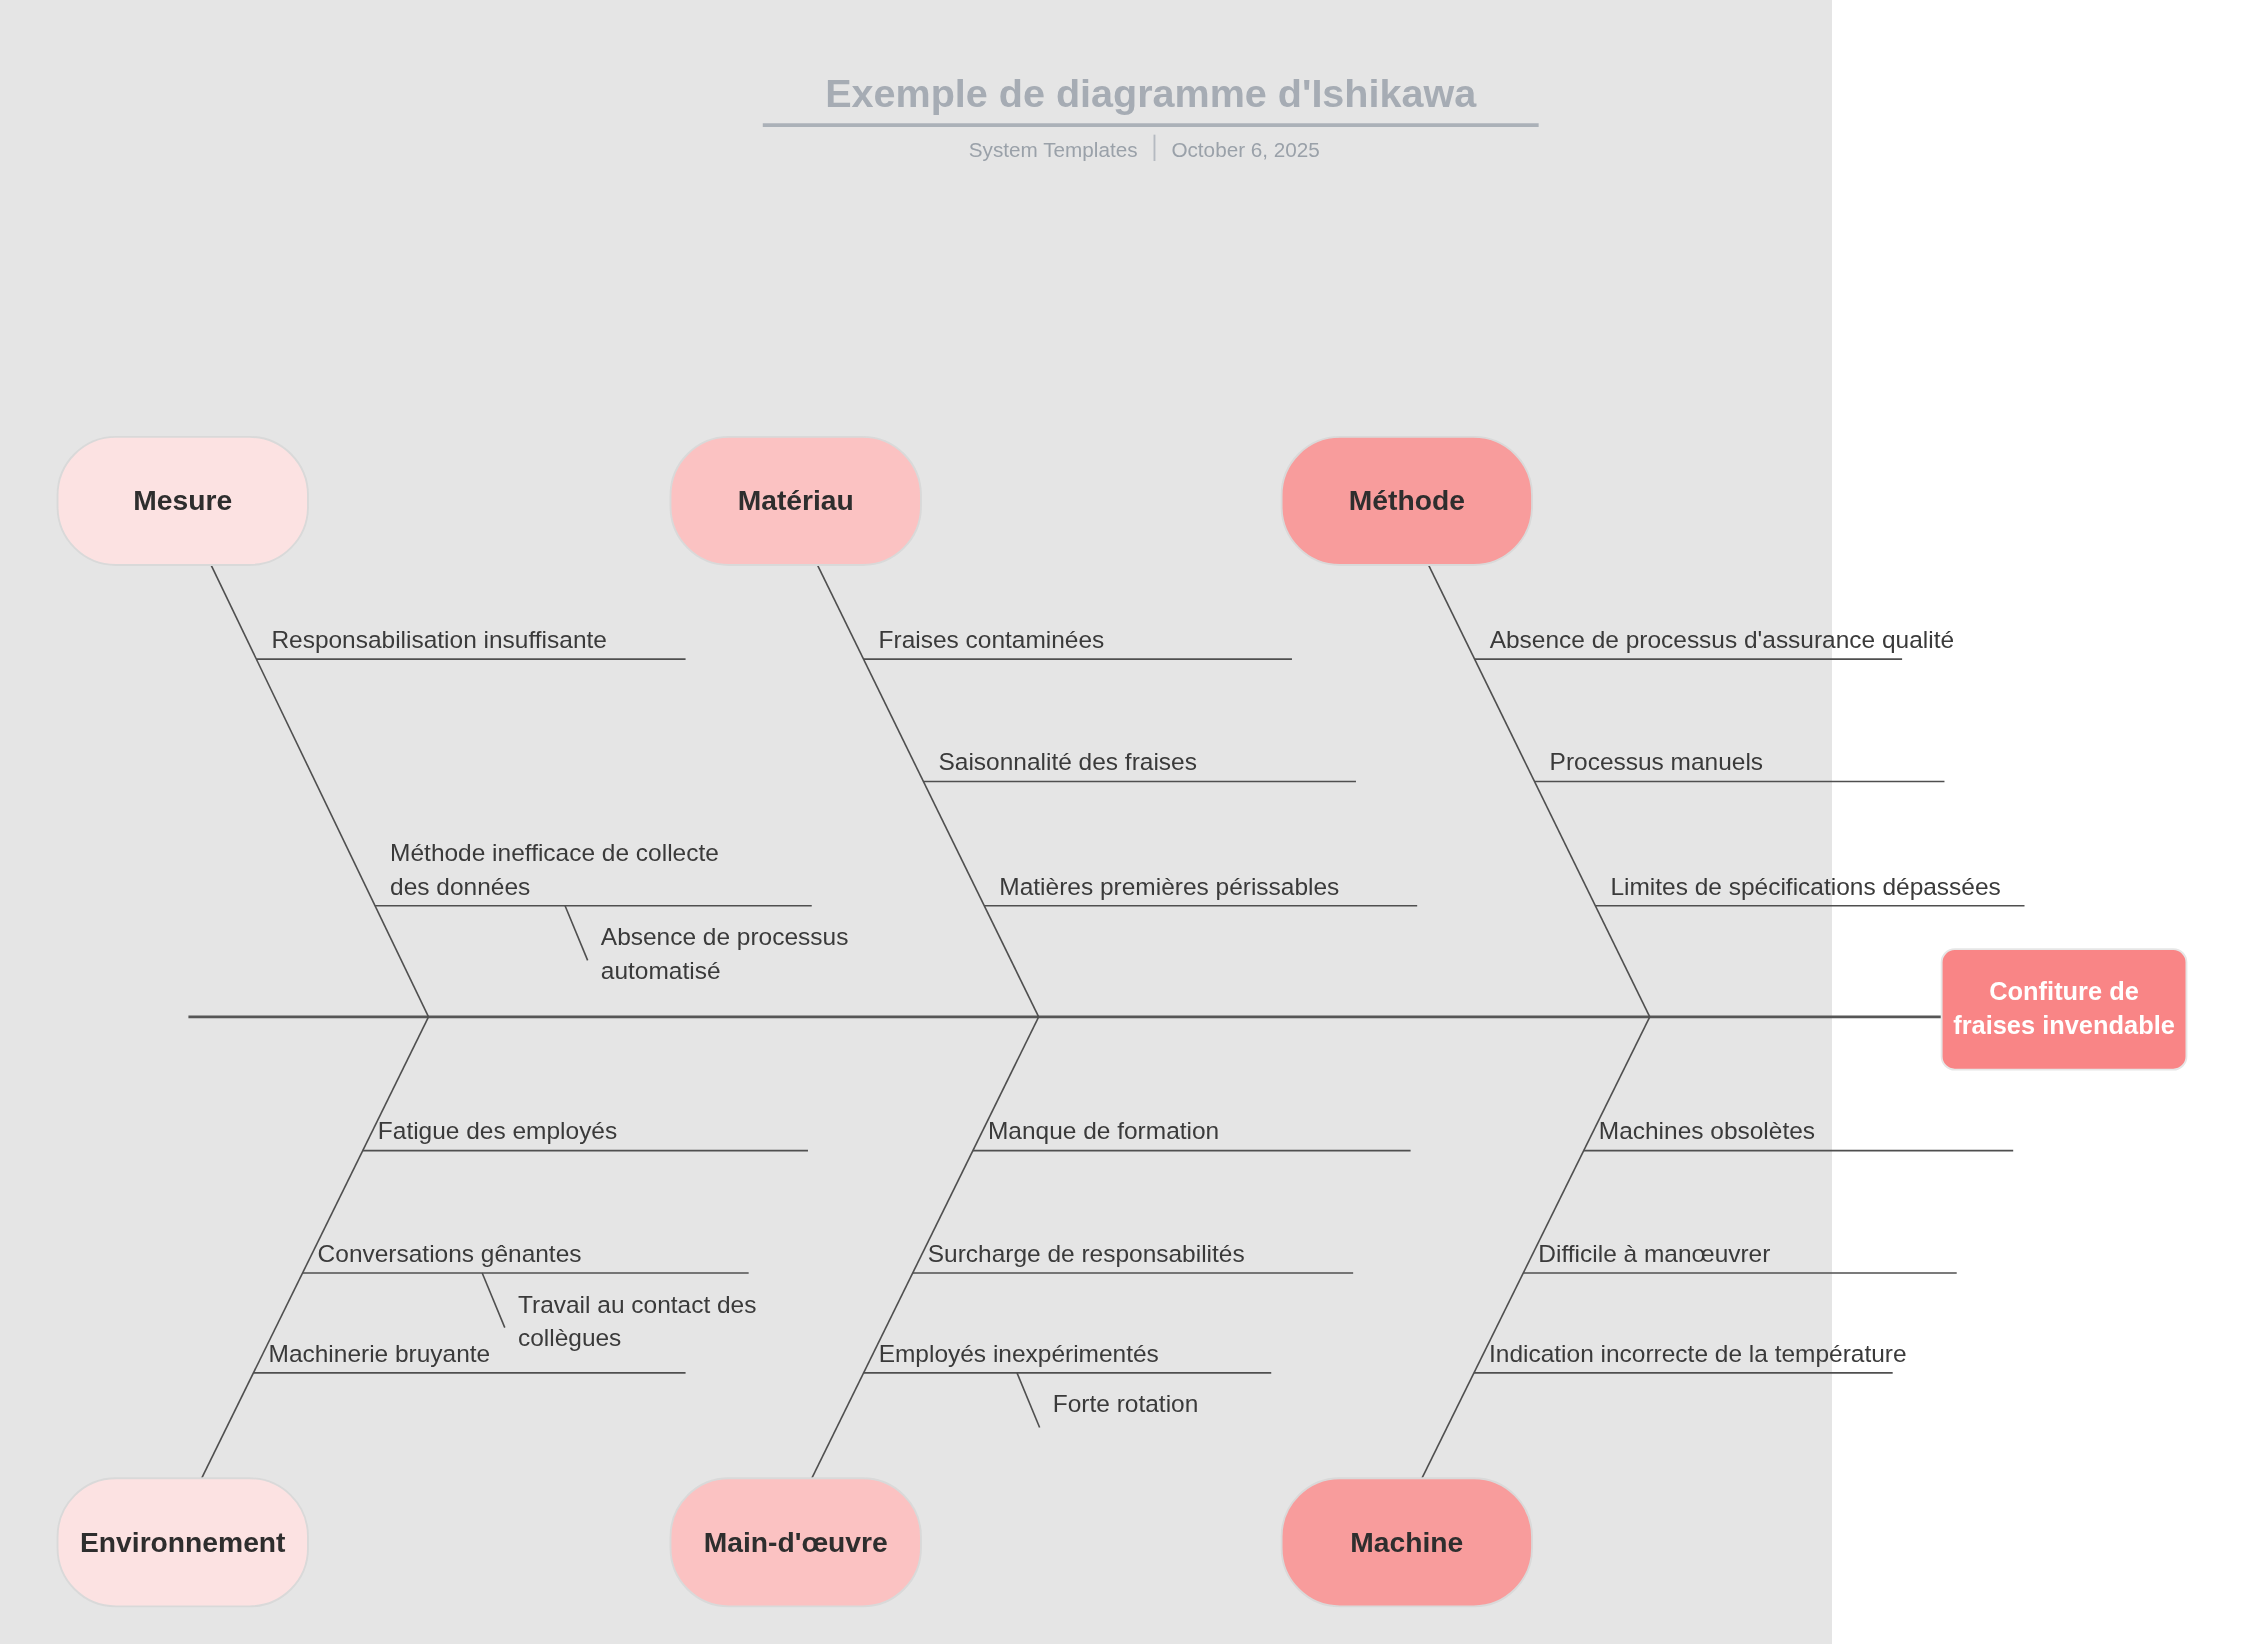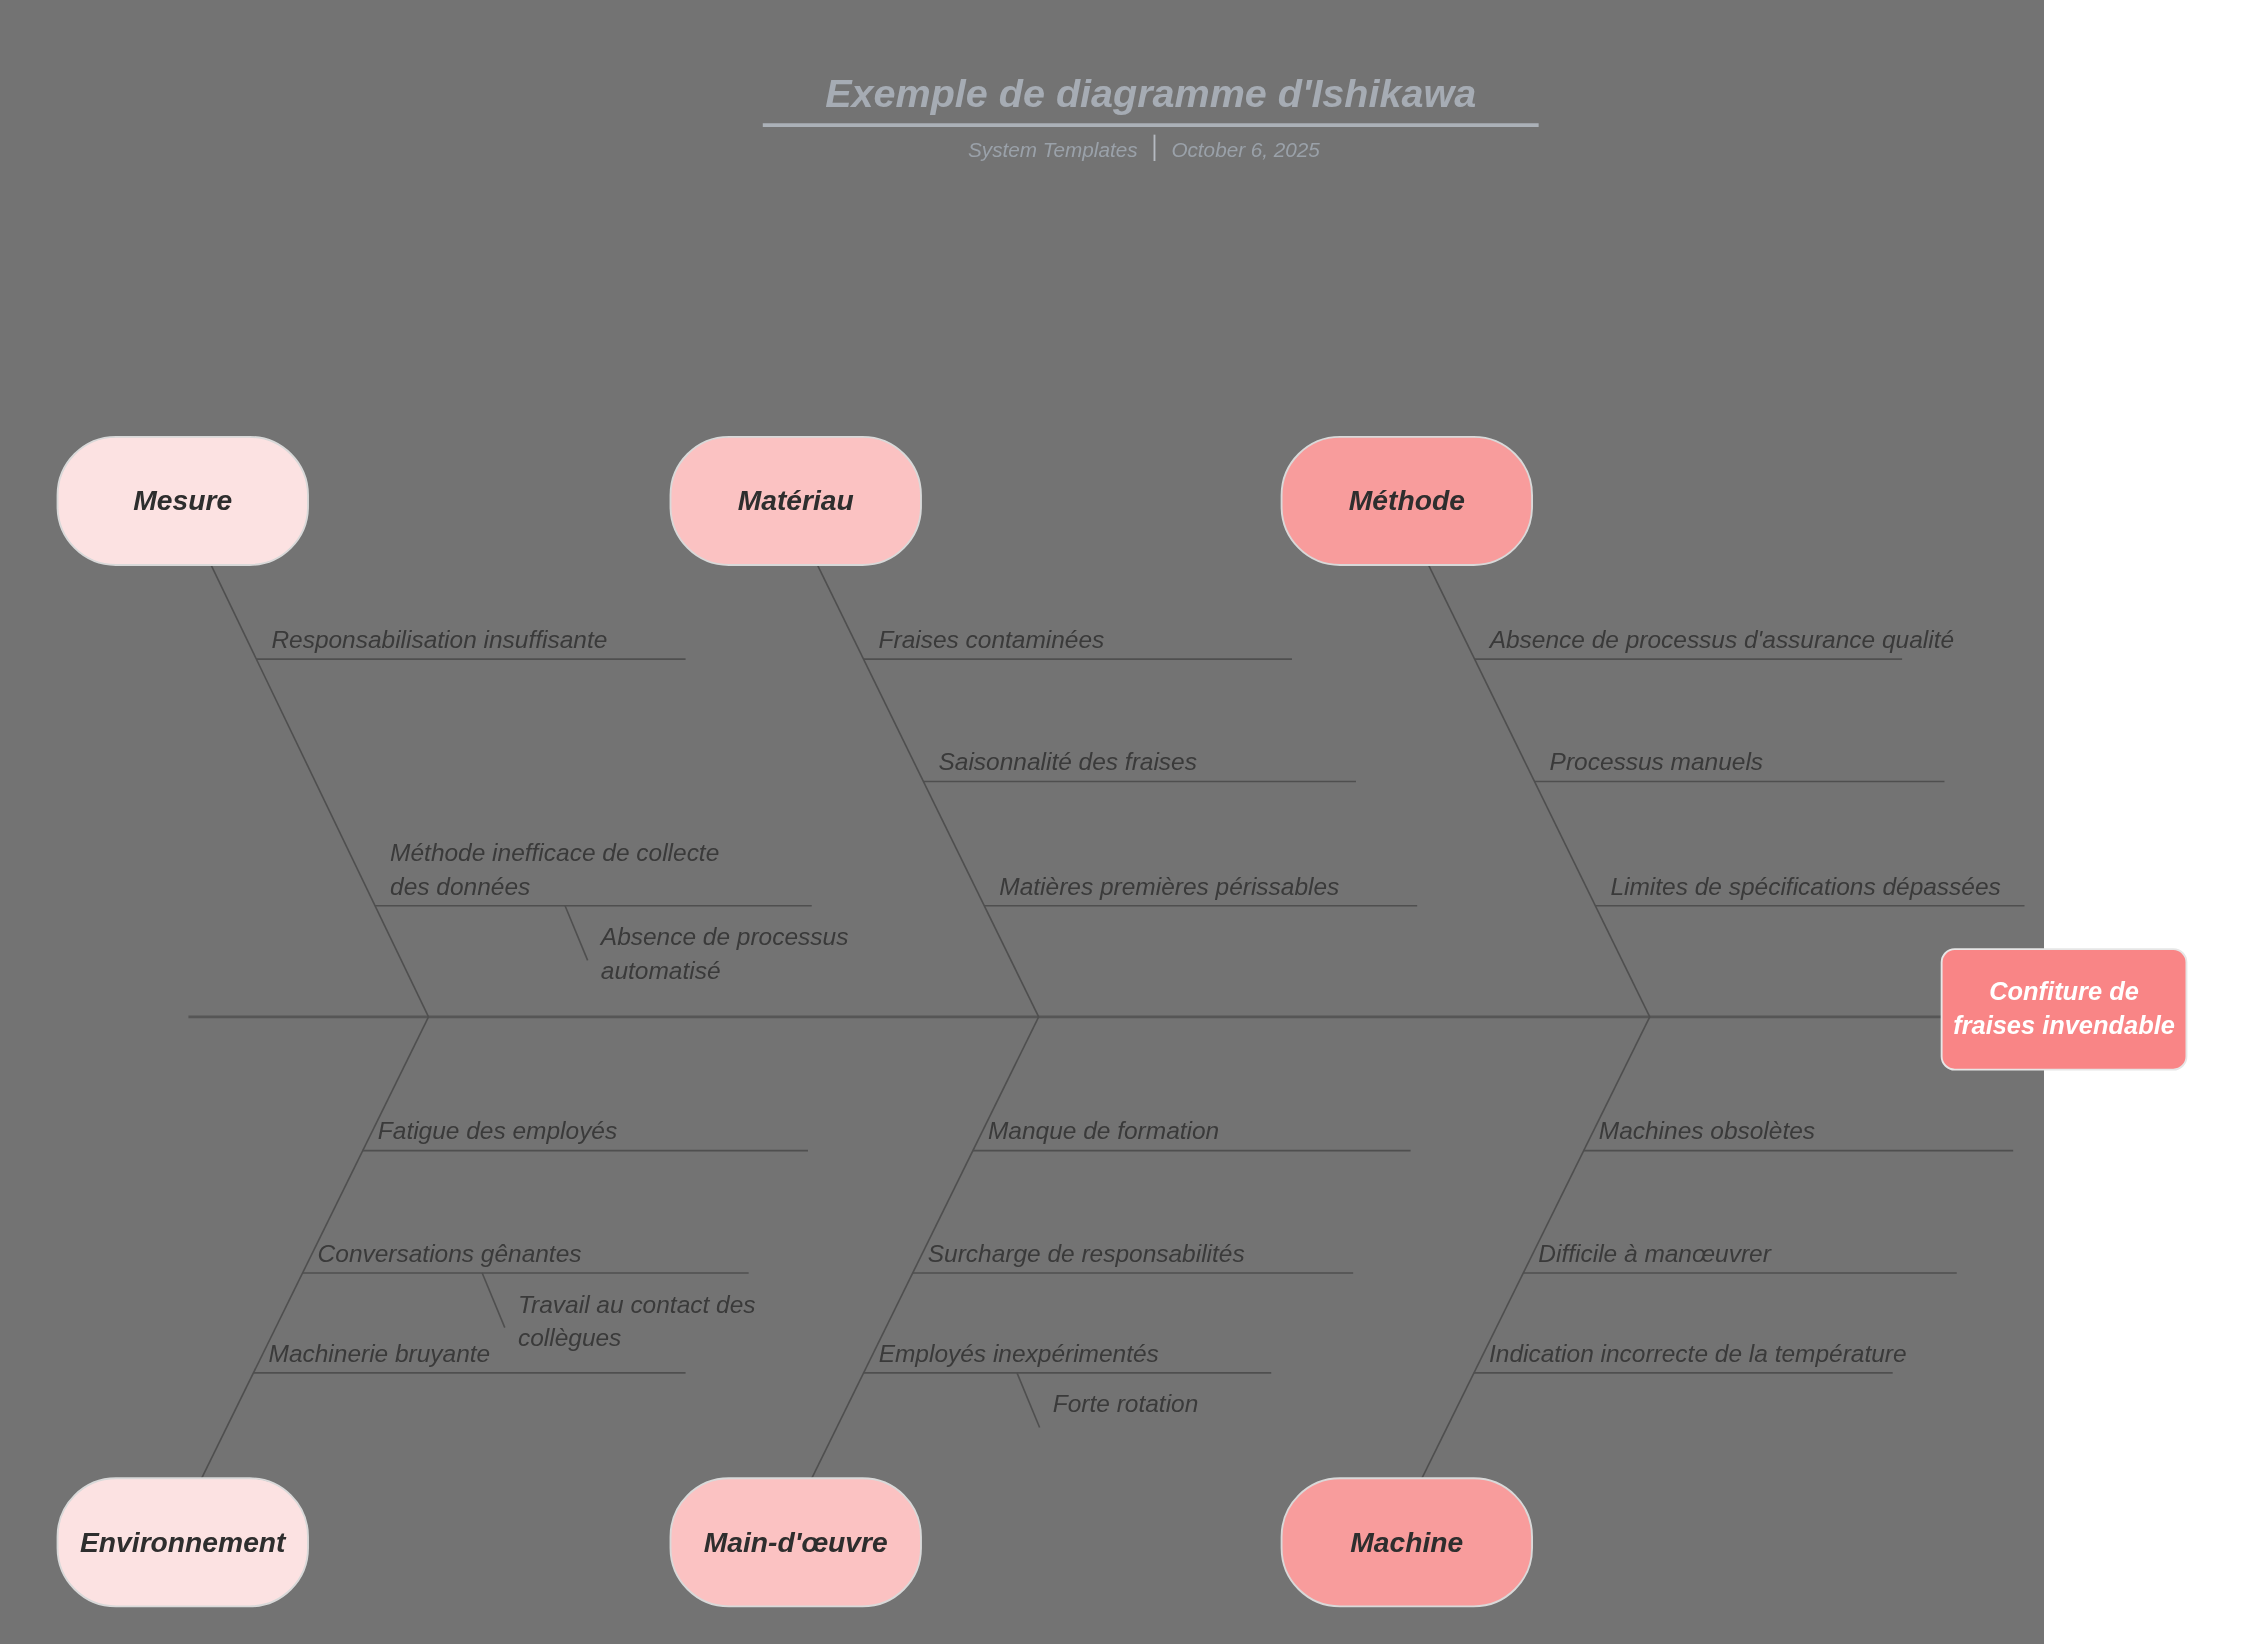--- a/index.html
+++ b/index.html
@@ -1,17 +1,17 @@
 <!DOCTYPE html>
 <html style="font-size:15px"><head>
 <meta charset="utf-8">
 <style>
   html,body{margin:0;padding:0;background:#ffffff;}
   body{width:2260px;height:1644px;overflow:hidden;}
-  .stage{position:relative;width:2044px;height:1644px;background:#737373;font-style:italic;}
+  .stage{position:relative;width:1832px;height:1644px;background:#e5e5e5;}
   svg{display:block;position:absolute;left:0;top:0;}
   text{font-family:"Liberation Sans","DejaVu Sans",sans-serif;}
   .title{font-size:42px;font-weight:bold;fill:#a6acb4;text-anchor:middle;}
   .titleline{stroke:#abb1b8;stroke-width:4;}
   .subtitle{font-size:22px;fill:#9aa1a9;}
   .subdivider{stroke:#b5bac1;stroke-width:2;}
   .spine{stroke:#565656;stroke-width:3;}
   .conn{stroke:#4f4f4f;stroke-width:1.7;fill:none;}
   .bubble{stroke:#d9d9d9;stroke-width:2;}
   .effectbox{stroke:#e6e6e6;stroke-width:2;}

